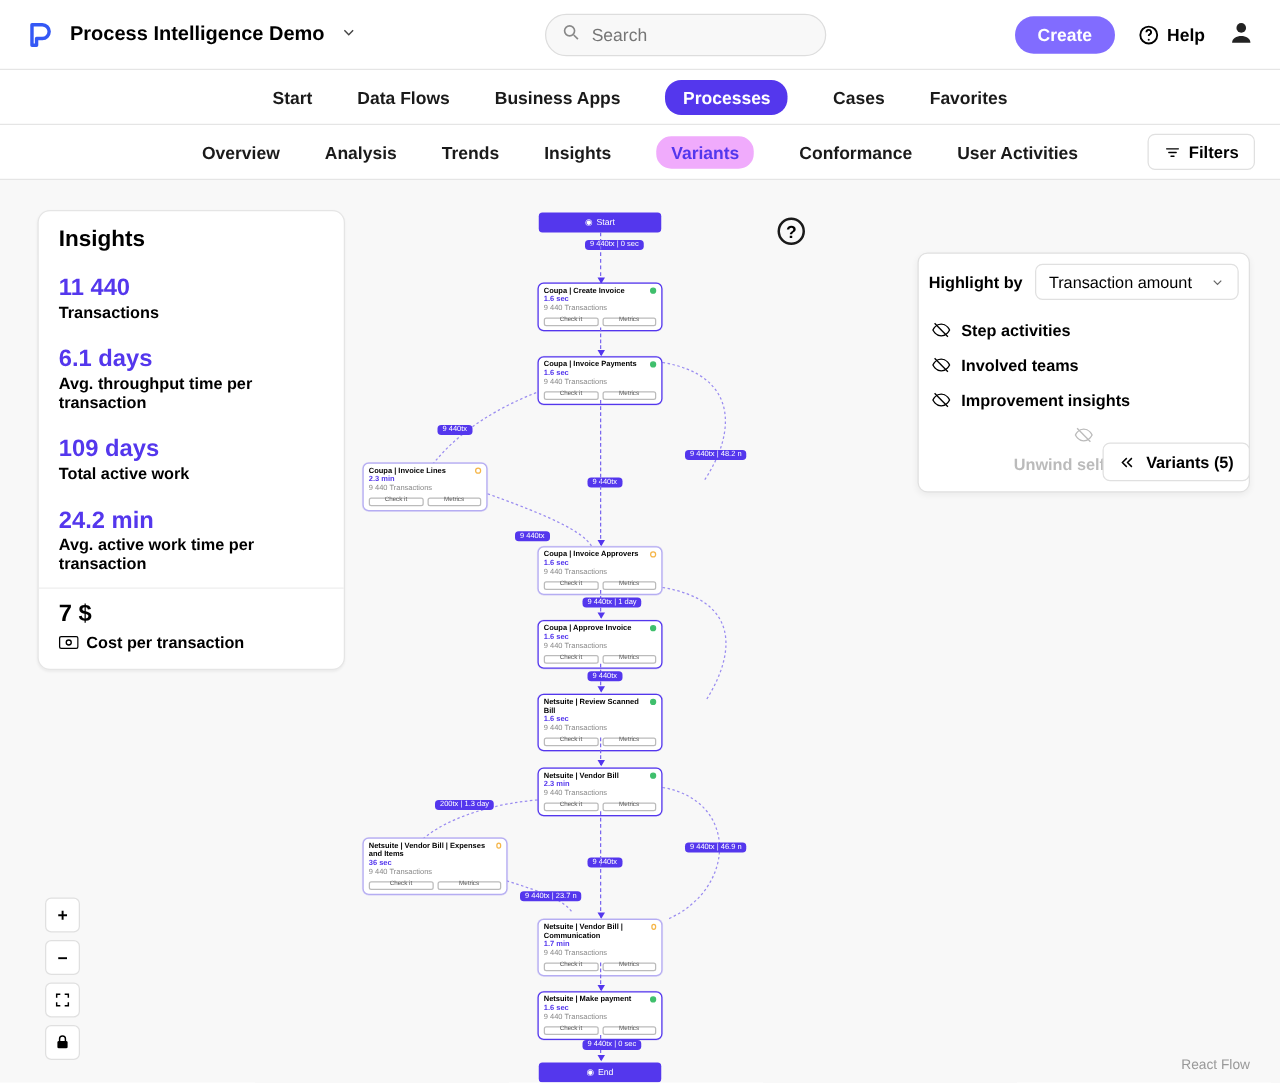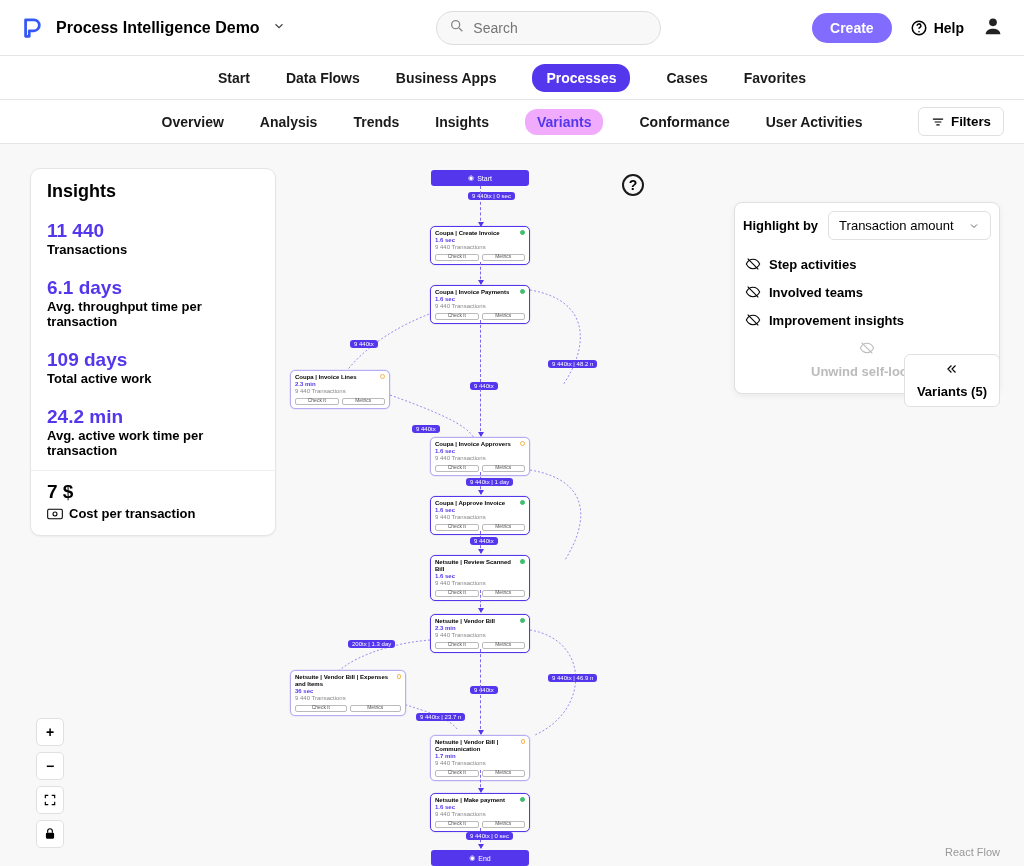--- a/index.html
+++ b/index.html
@@ -36,21 +36,21 @@
   .flow-tabs { position: absolute; right: 24px; top: 22px; width: 355px; height: 36px; border: 1px solid #e0e0e0; border-radius: 8px; background: #fff; display: flex; align-items: center; }
   .ftab { flex: 1; text-align: center; font-weight: 600; cursor: pointer; height: 100%; display: flex; align-items: center; justify-content: center; }
   .ftab.active { color: #5437ed; background: #f3f1ff; border-radius: 8px; }
   .highlight-panel { position: absolute; right: 24px; top: 58px; width: 266px; background: #fff; border: 1px solid #e0e0e0; border-radius: 8px; padding: 8px; box-shadow: 0 2px 6px rgba(0,0,0,.06); }
   .hl-row { display: flex; align-items: center; gap: 10px; margin-bottom: 10px; }
   .hl-label { font-size: 13px; font-weight: 600; }
   .hl-select { flex: 1; border: 1px solid #e0e0e0; border-radius: 6px; padding: 6px 10px; font-size: 13px; display: flex; justify-content: space-between; align-items: center; cursor: pointer; }
   .opt { display: flex; align-items: center; gap: 8px; font-size: 13px; font-weight: 600; padding: 6px 2px; cursor: pointer; }
   .opt.disabled { color: #bbb; flex-direction: column; }
   .eye-off { width: 16px; height: 16px; }
-  .variants-btn { position: absolute; right: 24px; top: 210px; border: 1px solid #e0e0e0; background: #fff; padding: 7px 12px; border-radius: 6px; font-weight: 600; display: flex; align-items: center; gap: 8px; cursor: pointer; font-size: 13px; flex-direction: column; }
+  .variants-btn { position: absolute; right: 24px; top: 210px; border: 1px solid #e0e0e0; background: #fff; padding: 7px 12px; border-radius: 6px; font-weight: 600; display: flex; align-items: center; gap: 8px; cursor: pointer; font-size: 13px; }
   
   .zoom-ctrl { position: absolute; left: 36px; bottom: 18px; display: flex; flex-direction: column; gap: 6px; }
   .zbtn { width: 28px; height: 28px; background: #fff; border: 1px solid #e0e0e0; border-radius: 5px; display: flex; align-items: center; justify-content: center; cursor: pointer; font-weight: 700; }
   .attr { position: absolute; right: 24px; bottom: 8px; font-size: 11px; color: #999; }
   
   .flow { position: absolute; left: 290px; top: 26px; width: 410px; height: 680px; }
   .start-end { position: absolute; width: 98px; height: 16px; background: #5437ed; color: #fff; font-size: 7px; border-radius: 3px; display: flex; align-items: center; justify-content: center; gap: 3px; }
   .edge-lbl { position: absolute; font-size: 6px; background: #5437ed; color: #fff; padding: 1px 4px; border-radius: 3px; white-space: nowrap; }
   .node { position: absolute; width: 100px; background: #fff; border: 1.5px solid #5437ed; border-radius: 5px; padding: 3px 4px; font-size: 6px; line-height: 1.15; box-shadow: 0 0 0 0.5px rgba(84,55,237,.15); }
   .node.pale { border-color: #b5adf2; }

